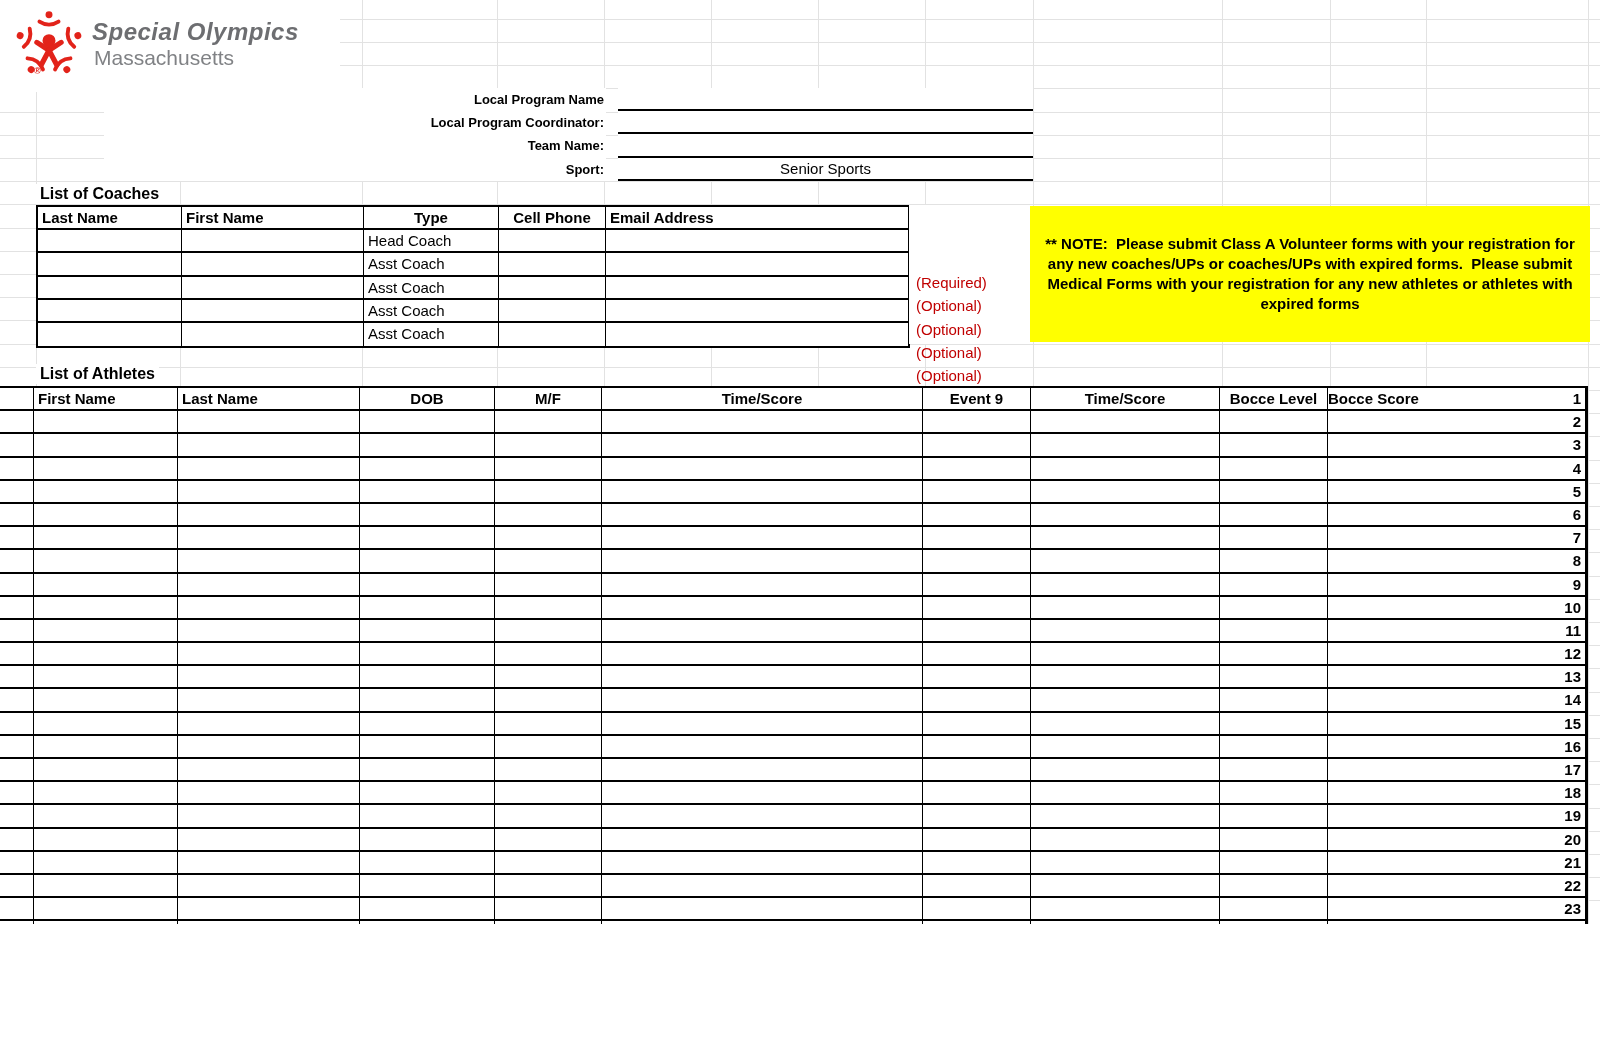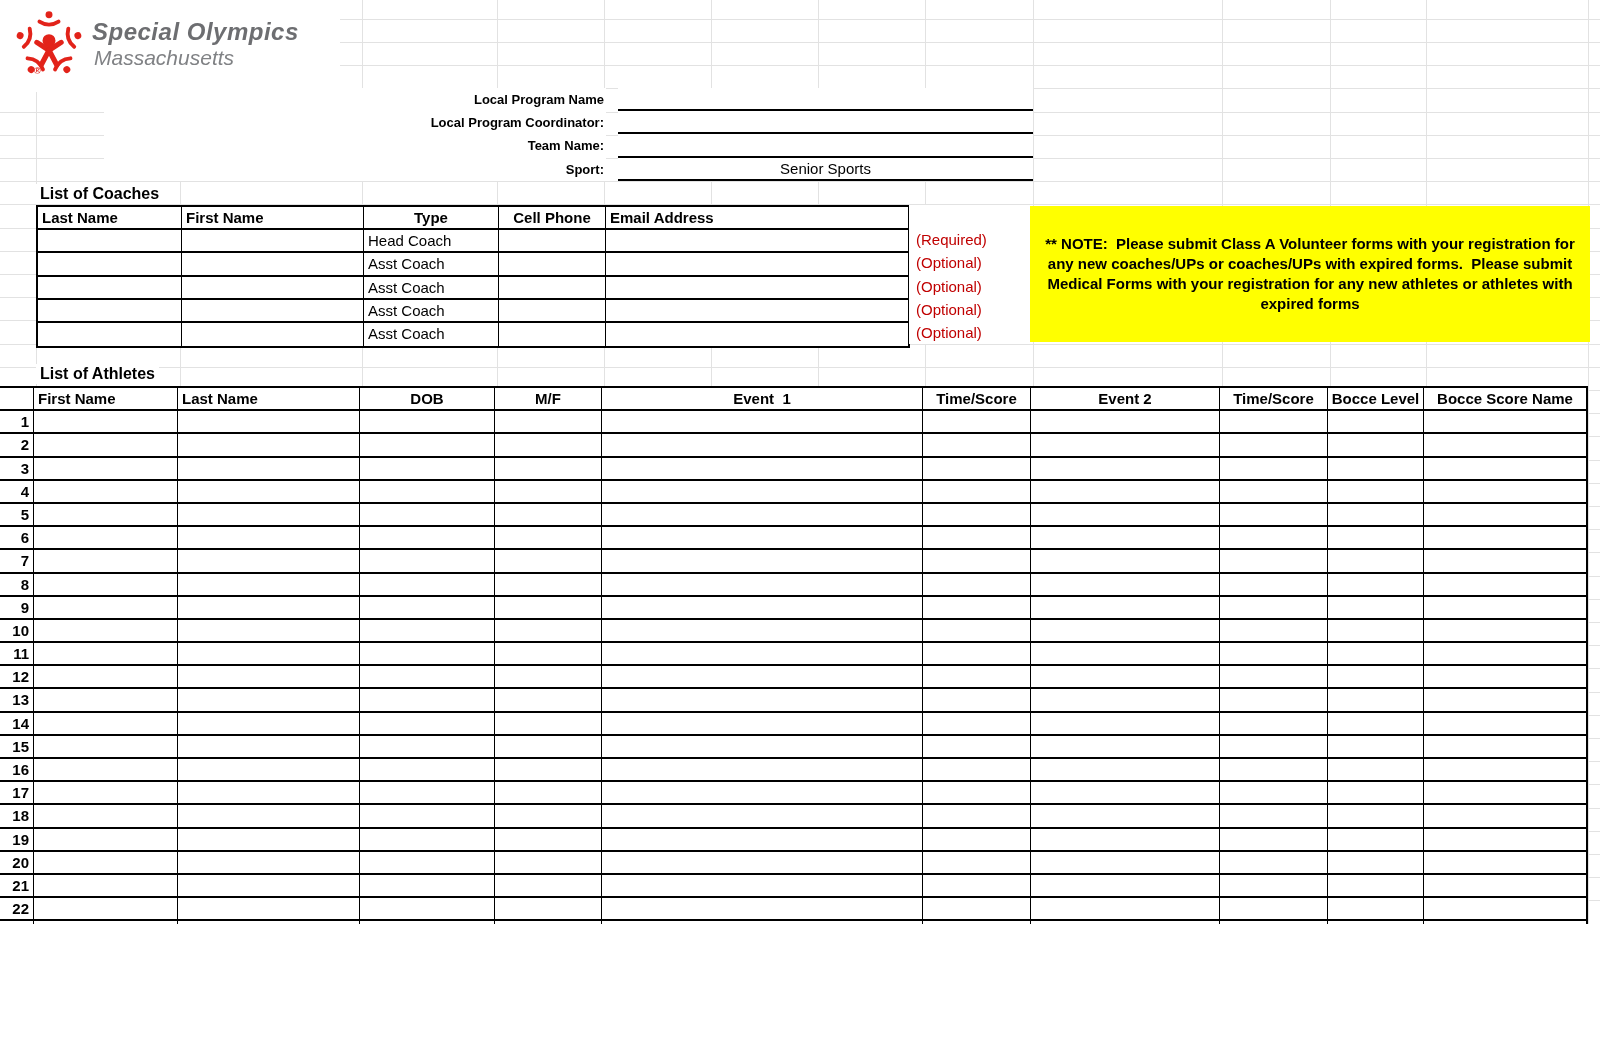--- a/index.html
+++ b/index.html
@@ -25,21 +25,21 @@
     background-position:36px 0,180px 0,362px 0,497px 0,604px 0,711px 0,818px 0,925px 0,1033px 0,1222px 0,1330px 0,1426px 0,1588px 0,0 0;
     background-size:1px 100%,1px 100%,1px 100%,1px 100%,1px 100%,1px 100%,1px 100%,1px 100%,1px 100%,1px 100%,1px 100%,1px 100%,1px 100%,100% 100%;
     background-repeat:no-repeat;
     padding-left:8px;
   }
   .abs{position:absolute;}
   
   .logo-block{left:0;top:0;width:340px;height:92px;background:#fff;}
   .logo-svg{position:absolute;left:10px;top:6px;}
   .logo-line1{position:absolute;left:92px;top:18px;font-size:24px;font-weight:bold;font-style:italic;color:#6d6e71;letter-spacing:.5px;white-space:pre;}
-  .logo-line2{position:absolute;left:94px;top:46px;font-size:21px;font-style:italic;color:#808285;white-space:pre;}
+  .logo-line2{position:absolute;left:94px;top:46px;font-size:21px;color:#808285;white-space:pre;}
   .logo-reg{position:absolute;left:34px;top:66px;font-size:9px;color:#e2231a;font-weight:bold;}
   
   .page-title{left:36px;top:2px;width:1410px;height:42px;text-align:center;font-size:31px;font-weight:bold;color:#000;background:transparent;}
   
   .form-label{position:absolute;left:104px;width:500px;height:23.2px;line-height:23.2px;text-align:right;font-size:13px;font-weight:bold;background:#fff;padding-right:2px;}
   .form-underline{position:absolute;left:618px;width:415px;height:21.2px;border-bottom:2px solid #000;text-align:center;font-size:15px;line-height:22px;background:#fff;}
   
   .section-label{font-size:16px;font-weight:bold;background:#fff;padding:0 4px;height:20px;line-height:20px;}
   .coaches-label{left:36px;top:184px;}
   .athletes-label{left:36px;top:364px;}
@@ -50,21 +50,21 @@
   .cell{border-right:1.5px solid #000;border-bottom:2px solid #000;font-size:15px;line-height:21px;overflow:hidden;white-space:pre;box-sizing:border-box;}
   .cell.last{border-right:none;}
   .cell.bottom{border-bottom:none;}
   .hdr{font-weight:bold;}
   .al-l{text-align:left;padding-left:4px;}
   .al-c{text-align:center;}
   .al-r{text-align:right;padding-right:4px;}
   .rownum{font-weight:bold;}
   
   .req-column{left:909px;top:205px;width:121px;height:139px;background:#fff;}
-  .req-label{position:absolute;left:7px;width:110px;height:23.2px;line-height:23.2px;font-size:15px;color:#c00000;white-space:pre;}
+  .req-label{position:absolute;left:7px;width:110px;height:23.2px;line-height:23.2px;font-size:15px;color:#c00000;white-space:pre;margin-top:43px;}
   
   .note-box{left:1030px;top:206px;width:560px;height:136px;background:#ffff00;display:flex;align-items:center;justify-content:center;text-align:center;font-size:15px;font-weight:bold;line-height:20px;padding:0 11px;box-sizing:border-box;white-space:pre-wrap;}
   
   .notes-label{left:2px;top:1013px;font-size:15px;font-weight:bold;background:#fff;padding:0 3px;height:19px;line-height:19px;}
   .notes-line1{left:0;top:1031px;width:1330px;height:3px;background:#000;}
   .notes-line2{left:0;top:1037px;width:1033px;height:3px;background:#000;}
 </style>
 </head>
 <body>
 
@@ -162,23 +162,22 @@
 
   <div class="abs note-box">** NOTE:  Please submit Class A Volunteer forms with your registration for any new coaches/UPs or coaches/UPs with expired forms.  Please submit Medical Forms with your registration for any new athletes or athletes with expired forms</div>
 
   <div class="abs section-label athletes-label">List of Athletes</div>
   <div class="abs xtable ath-table" id="ath-table">
       <div class="cell hdr"></div>
       <div class="cell hdr al-l">First Name</div>
       <div class="cell hdr al-l">Last Name</div>
       <div class="cell hdr al-c">DOB</div>
       <div class="cell hdr al-c">M/F</div>
-      <div class="cell hdr al-c">Event  1</div>
       <div class="cell hdr al-c">Time/Score</div>
-      <div class="cell hdr al-c">Event 2</div>
+      <div class="cell hdr al-c">Event 9</div>
       <div class="cell hdr al-c">Time/Score</div>
       <div class="cell hdr al-c">Bocce Level</div>
       <div class="cell hdr al-c last">Bocce Score Name</div>
       <div class="cell al-r rownum">1</div>
       <div class="cell"></div>
       <div class="cell"></div>
       <div class="cell"></div>
       <div class="cell"></div>
       <div class="cell"></div>
       <div class="cell"></div>

